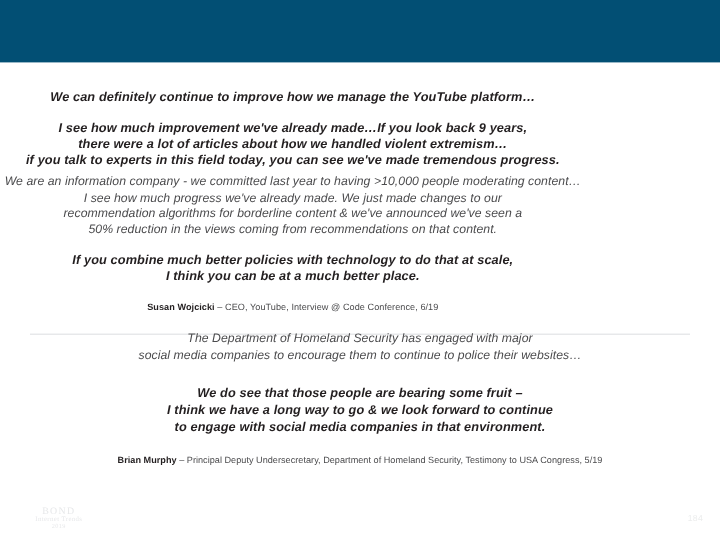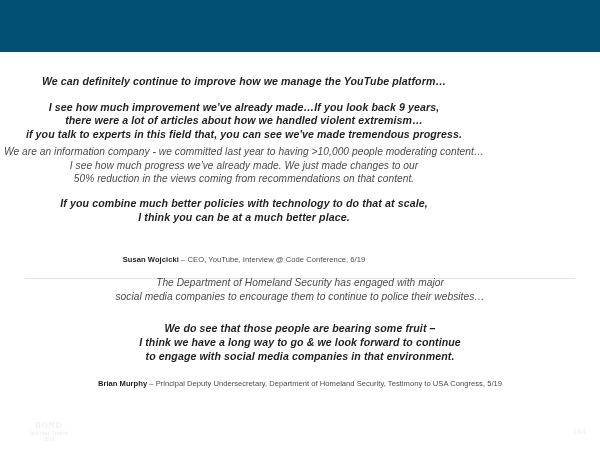--- a/index.html
+++ b/index.html
@@ -77,21 +77,21 @@
     font-style: italic;
     font-weight: bold;
     font-size: 10.6px;
     color: #231f20;
     line-height: 13.6px;
     letter-spacing: 0.1px;
   }
   .strong-group-two > div { white-space: nowrap; }
 
   .attribution {
-    margin-top: 30px;
+    margin-top: 13px;
     font-size: 7.6px;
     color: #4b4b4d;
     line-height: 10px;
     letter-spacing: 0.05px;
     white-space: nowrap;
   }
   .attribution .who {
     font-weight: bold;
     color: #231f20;
   }
@@ -189,26 +189,27 @@
 
   <div class="content">
 
     <div class="quote-block-one">
 
       <div class="lead-line">We can definitely continue to improve how we manage the YouTube platform…</div>
 
       <div class="strong-group">
         <div>I see how much improvement we've already made…If you look back 9 years,</div>
         <div>there were a lot of articles about how we handled violent extremism…</div>
-        <div>if you talk to experts in this field that, you can see we've made tremendous progress.</div>
+        <div>if you talk to experts in this field today, you can see we've made tremendous progress.</div>
       </div>
 
       <div class="soft-group">
         <div>We are an information company - we committed last year to having &gt;10,000 people moderating content…</div>
         <div>I see how much progress we've already made. We just made changes to our</div>
+        <div>recommendation algorithms for borderline content &amp; we've announced we've seen a</div>
         <div>50% reduction in the views coming from recommendations on that content.</div>
       </div>
 
       <div class="strong-group-two">
         <div>If you combine much better policies with technology to do that at scale,</div>
         <div>I think you can be at a much better place.</div>
       </div>
 
       <div class="attribution">
         <span class="who">Susan Wojcicki</span><span> – CEO, YouTube, Interview @ Code Conference, 6/19</span>

